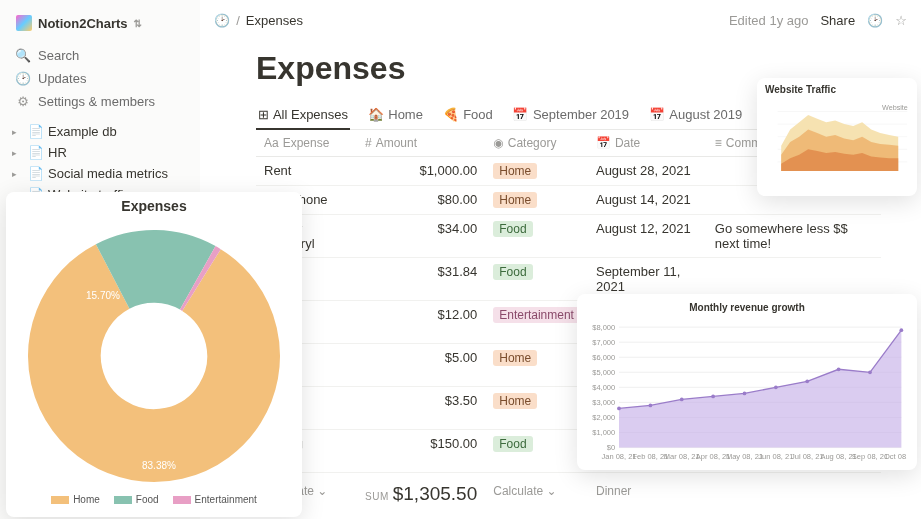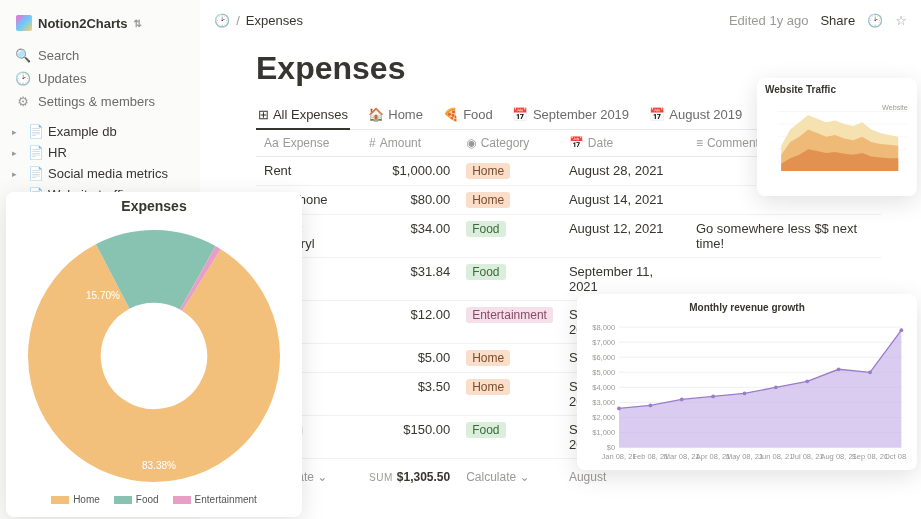--- a/index.html
+++ b/index.html
@@ -38,21 +38,21 @@
 .tbl th .h-icon { margin-right: 4px; }
 .tbl td { padding: 6px 8px; border-bottom: 1px solid #f1f1ef; vertical-align: top; }
 .amt { text-align: right; white-space: nowrap; }
 .cat-tag { display: inline-block; padding: 1px 6px; border-radius: 3px; font-size: 12px; }
 .cat-Home { background: #fadec9; color: #7a4d2d; }
 .cat-Food { background: #dbeddb; color: #3d6b3d; }
 .cat-Entertainment { background: #f5e0e9; color: #8a4a6a; }
 .footrow td { border-bottom: none; padding-top: 10px; }
 .calc { color: #9b9a97; font-size: 12px; }
 .sum-label { font-size: 10px; letter-spacing: 0.5px; color: #9b9a97; margin-right: 4px; }
-.sum-val { font-size: 12px; color: #37352f; font-weight: 700; }
+.sum-val { font-size: 19px; color: #37352f; font-weight: 400; }
 
 
 .card { position: absolute; background: #fff; border-radius: 8px; box-shadow: 0 6px 24px rgba(0,0,0,0.12); }
 .donut-card { left: 6px; top: 192px; width: 296px; height: 325px; padding: 6px 8px 8px; }
 .card-title { text-align: center; font-weight: 600; font-size: 14px; margin-bottom: 2px; }
 .donut-wrap { position: relative; width: 280px; height: 280px; margin: 0 auto; }
 .donut-label { position: absolute; font-size: 10px; color: #fff; font-weight: 500; }
 .legend { display: flex; justify-content: center; gap: 14px; font-size: 10px; color: #555; margin-top: -2px; }
 .legend span.sw { display: inline-block; width: 18px; height: 8px; vertical-align: middle; margin-right: 4px; }
 
@@ -229,21 +229,21 @@
     <td><span class="cat-tag cat-Food">Food</span></td>
     <td>September 21, 2021</td>
     <td></td>
         </tr>
       </tbody>
     <tfoot>
       <tr class="footrow">
         <td><span class="calc"><span>Calculate</span> ⌄</span></td>
         <td class="amt"><span class="sum-label">SUM</span><span class="sum-val">$1,305.50</span></td>
         <td><span class="calc"><span>Calculate</span> ⌄</span></td>
-        <td><span class="calc">August</span></td>
+        <td><span class="calc">Dinner</span></td>
         <td></td>
       </tr>
     </tfoot>
   </table>
 </div>
 
 <div class="card donut-card">
   <div class="card-title">Expenses</div>
   <div class="donut-wrap">
     <svg viewBox="0 0 100 100" width="280" height="280">

